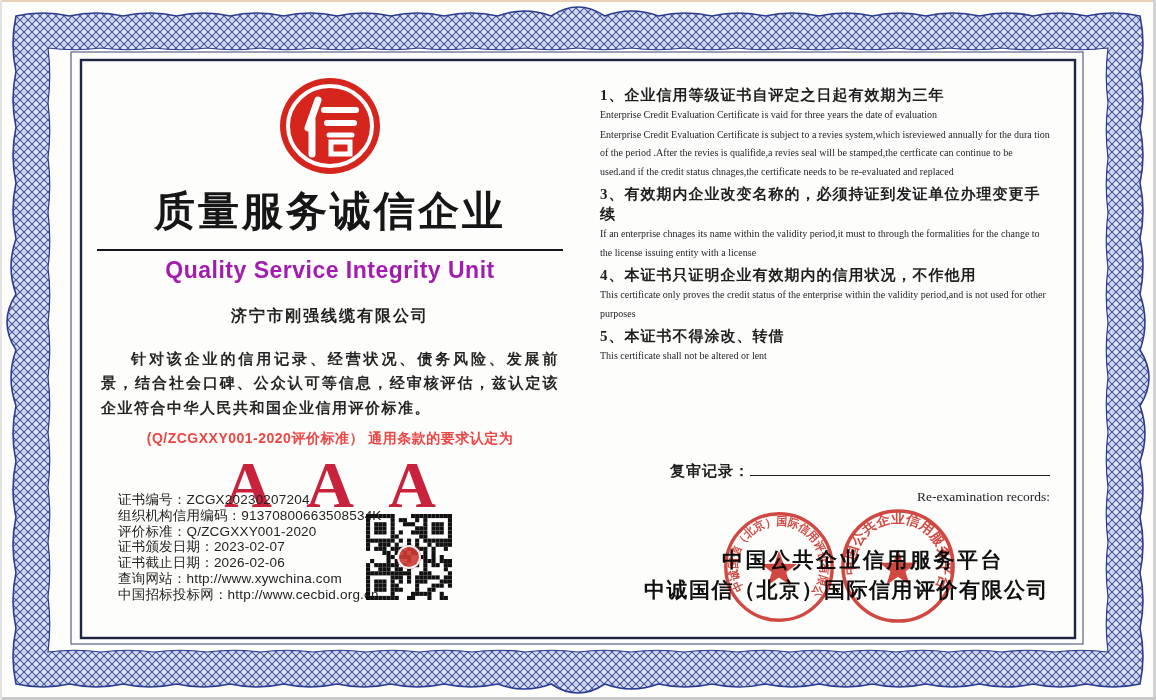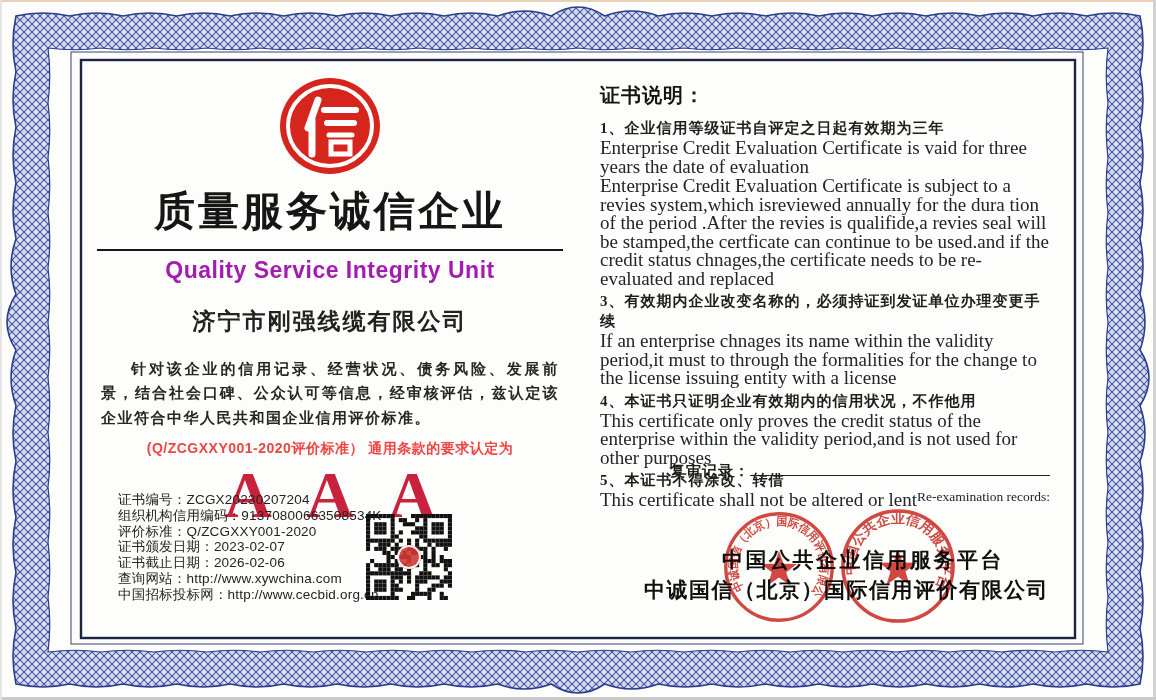--- a/index.html
+++ b/index.html
@@ -17,21 +17,21 @@
   .scan-edge.left{left:0;top:0;width:2px;height:700px;background:#e3e3e3;}
 
   #border-svg{position:absolute;left:0;top:0;z-index:0;}
 
   
   .left-col{position:absolute;left:95px;top:76px;width:470px;z-index:2;text-align:center;}
   .logo{width:104px;height:100px;margin:0 auto;display:block;}
   .title{margin-top:8px;font-size:41px;font-weight:900;letter-spacing:3px;color:#161616;white-space:nowrap;}
   .title-rule{border:none;border-top:2.5px solid #15151c;margin:10px 2px 6px 2px;}
   .subtitle{font-size:23px;font-weight:800;letter-spacing:.5px;color:#a21caf;}
-  .company{margin-top:22px;font-size:23px;font-weight:700;letter-spacing:2px;color:#222;}
+  .company{margin-top:22px;font-size:16px;font-weight:700;letter-spacing:2px;color:#222;}
   .paragraph{
     margin-top:20px;padding:0 6px;text-align:justify;text-indent:2em;
     font-size:15px;font-weight:700;letter-spacing:1.5px;line-height:1.62;color:#262626;
   }
   .standard-line{margin-top:10px;font-size:14px;font-weight:700;letter-spacing:.5px;color:#ef4444;}
   .rating{
     margin-top:4px;font-family:"Liberation Serif","DejaVu Serif",serif;
     font-size:66px;font-weight:600;color:var(--c-red_rating,#c8223c);
     letter-spacing:.52em;padding-left:.52em;line-height:1.0;
   }
@@ -49,21 +49,21 @@
 
   
   .right-col{position:absolute;left:600px;top:82px;width:450px;z-index:2;}
   .instr-heading{font-size:20px;font-weight:900;letter-spacing:1px;color:#141414;margin-bottom:9px;}
   .instr-item .zh{
     font-family:"Liberation Serif","DejaVu Serif",serif;
     font-size:15px;font-weight:700;letter-spacing:1px;line-height:20px;color:#1f1f1f;margin:3px 0 1px 0;
   }
   .instr-item .en{
     font-family:"Liberation Serif","DejaVu Serif",serif;
-    font-size:19px;line-height:18.5px;color:#21242a;margin:1px 0;
+    font-size:10px;line-height:18.5px;color:#21242a;margin:1px 0;
   }
   .review{position:absolute;left:600px;top:462px;width:450px;z-index:2;text-align:right;}
   .review .zh{font-family:"Liberation Serif","DejaVu Serif",serif;font-size:15px;font-weight:700;letter-spacing:1px;color:#1f1f1f;}
   .review .line{display:inline-block;width:300px;border-bottom:1.5px solid #222;vertical-align:baseline;height:12px;}
   .review .en{font-family:"Liberation Serif","DejaVu Serif",serif;font-size:13.5px;color:#21242a;margin-top:8px;}
 
   
   .stamp-text{position:absolute;z-index:2;font-weight:800;white-space:nowrap;color:#101010;}
   .platform-line{left:722px;top:546px;font-size:21px;letter-spacing:2.5px;}
   .issuer-line{left:644px;top:576px;font-size:21px;letter-spacing:1.5px;}
@@ -379,21 +379,20 @@
         <rect x="41.0" y="81.9" width="4.10" height="4.10" fill="#111"></rect>
         <rect x="45.0" y="81.9" width="4.10" height="4.10" fill="#111"></rect>
         <rect x="61.4" y="81.9" width="4.10" height="4.10" fill="#111"></rect>
         <rect x="73.7" y="81.9" width="4.10" height="4.10" fill="#111"></rect>
         <rect x="77.8" y="81.9" width="4.10" height="4.10" fill="#111"></rect>
       </svg>
     <div class="qr-seal"></div>
   </div>
 
   <div class="right-col">
-    <div class="instr-heading">证书说明：</div>
 
     <div class="instr-item">
       <div class="zh">1、企业信用等级证书自评定之日起有效期为三年</div>
       <div class="en">Enterprise Credit Evaluation Certificate is vaid for three years the date of evaluation</div>
     </div>
     <div class="instr-item">
       <div class="en">Enterprise Credit Evaluation Certificate is subject to a revies system,which isreviewed annually for the dura tion of the period .After the revies is qualifide,a revies seal will be stamped,the certficate can continue to be used.and if the credit status chnages,the certificate needs to be re-evaluated and replaced</div>
     </div>
     <div class="instr-item">
       <div class="zh">3、有效期内企业改变名称的，必须持证到发证单位办理变更手续</div>

